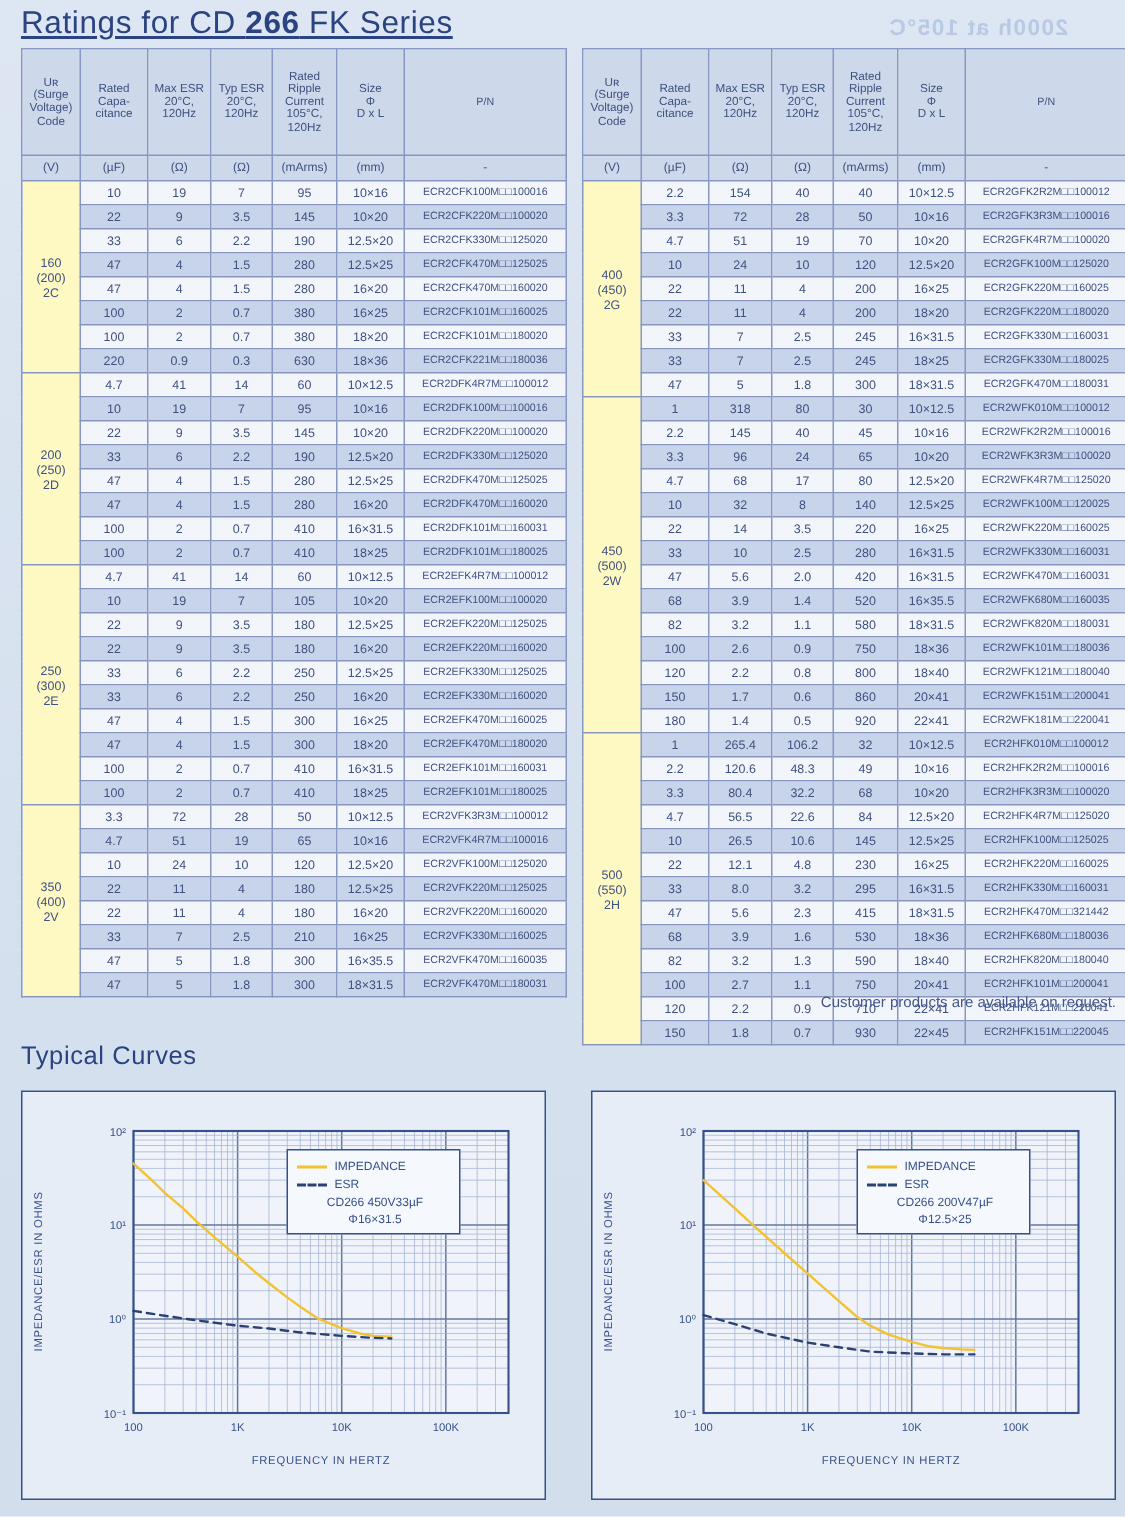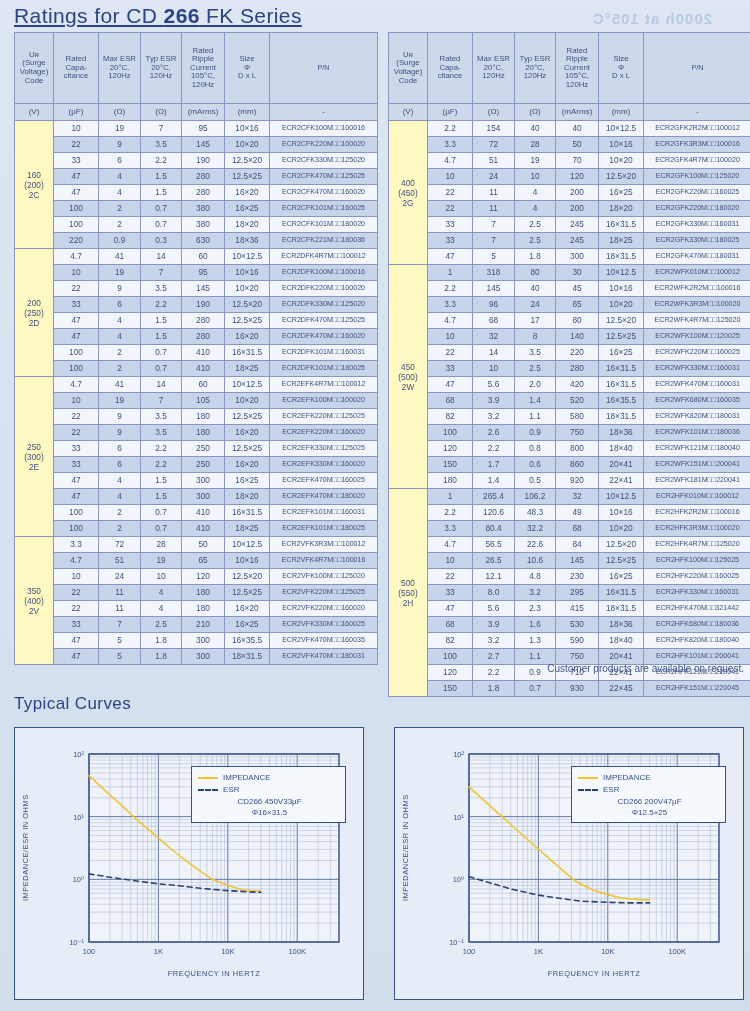--- a/index.html
+++ b/index.html
@@ -42,21 +42,21 @@
   .panel.pleft{left:14px;}
   .panel.pright{left:394px;}
   .panel svg{position:absolute;left:0;top:0;}
   .ylabel{
     position:absolute;left:6px;top:26px;height:188px;
     writing-mode:vertical-rl;transform:rotate(180deg);
     text-align:center;font-size:7.5px;color:#36508a;letter-spacing:.5px;
   }
   .xlabel{position:absolute;left:74px;top:241px;width:250px;text-align:center;font-size:7.5px;color:#36508a;letter-spacing:.5px;}
   .legend{
-    position:absolute;left:176px;top:38px;width:155px;box-sizing:border-box;
+    position:absolute;left:176px;top:38px;width:116px;box-sizing:border-box;
     background:#f5f8fc;border:1.6px solid #36508a;padding:5px 4px 4px 6px;
     font-size:8px;color:#36508a;line-height:12px;
   }
   .lrow{text-align:left;}
   .sw{display:inline-block;width:20px;height:0;border-top:2px solid #f2c232;margin-right:5px;vertical-align:middle;}
   .sw.esr{border-top:2px dashed #2c4173;}
   .lnote{text-align:center;line-height:11px;}
 </style>
 </head>
 <body>

